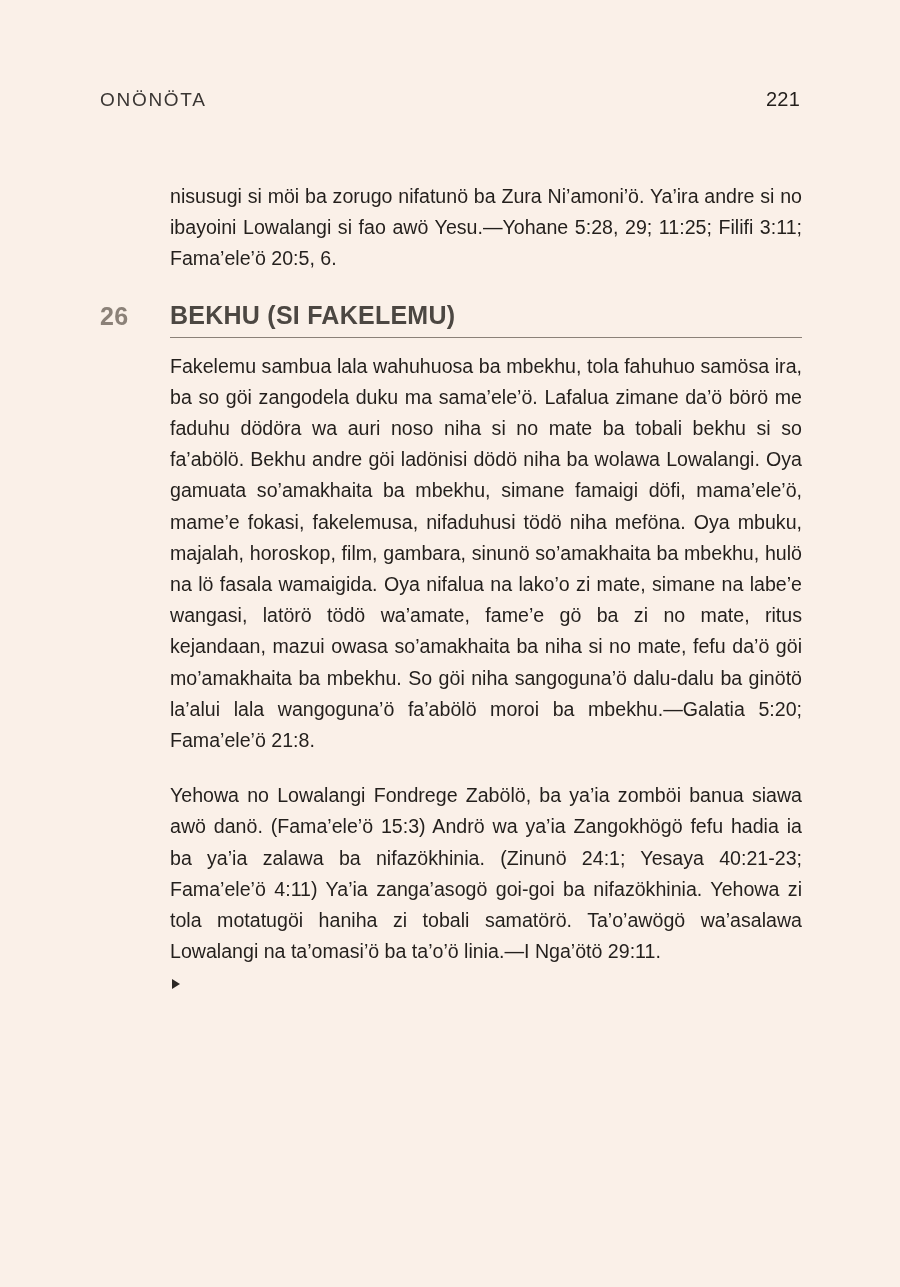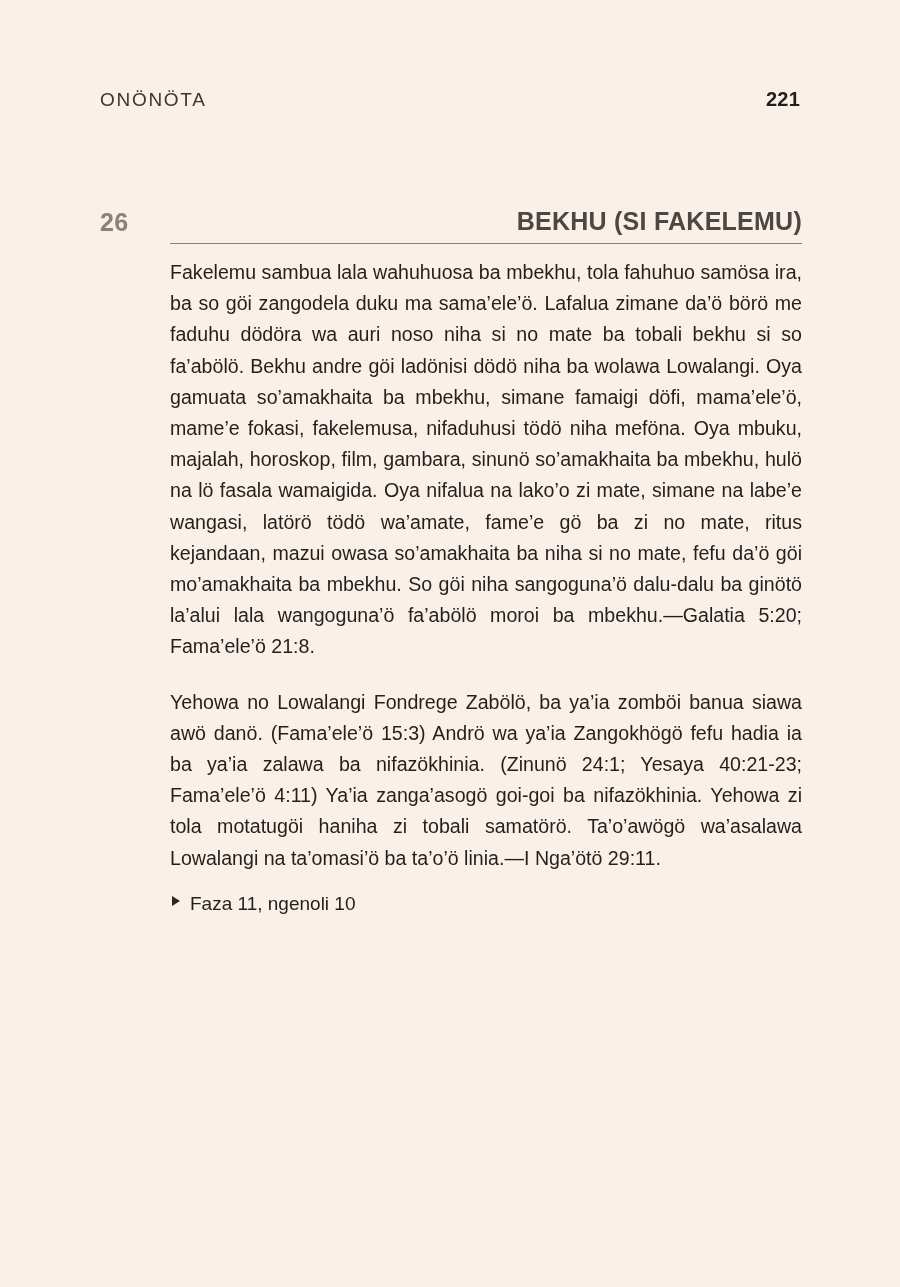--- a/index.html
+++ b/index.html
@@ -33,21 +33,21 @@
     justify-content: space-between;
   }
   .running-head-title {
     font-size: 19px;
     letter-spacing: 0.09em;
     color: #3a3633;
     font-weight: 400;
   }
   .running-head-page {
     font-size: 20px;
-    font-weight: 700;
+    font-weight: 400;
     color: #231f1c;
     letter-spacing: 0.01em;
   }
 
   
   .content {
     position: absolute;
     top: 148px;
     left: 100px;
     width: 702px;
@@ -110,56 +110,55 @@
     flex: 1 1 auto;
     border-bottom: 1.6px solid #8b8178;
     padding-bottom: 6px;
   }
   .section-title {
     font-size: 25px;
     font-weight: 700;
     color: #4c4742;
     line-height: 32px;
     letter-spacing: 0.01em;
-    text-align: right;
   }
   .section-body {
     margin-top: 13px;
   }
 </style>
 </head>
 <body>
 
 <div class="page">
 
   <div class="running-head">
     <div class="running-head-title">ONÖNÖTA</div>
     <div class="running-head-page">221</div>
   </div>
 
   <div class="content">
 
+    <p class="body-para">nisusugi si möi ba zorugo nifatunö ba Zura Ni’amoni’ö. Ya’ira andre si no ibayoini Lowalangi si fao awö Yesu.—Yohane 5:28, 29; 11:25; Filifi 3:11; Fama’ele’ö 20:5, 6.</p>
 
 
     <div class="section">
       <div class="section-head">
         <div class="section-num">26</div>
         <div class="section-title-wrap">
           <div class="section-title">BEKHU (SI FAKELEMU)</div>
         </div>
       </div>
       <div class="section-body">
         <p class="body-para">Fakelemu sambua lala wahuhuosa ba mbekhu, tola fahuhuo samösa ira, ba so göi zangodela duku ma sama’ele’ö. Lafalua zimane da’ö börö me faduhu dödöra wa auri noso niha si no mate ba tobali bekhu si so fa’abölö. Bekhu andre göi ladönisi dödö niha ba wolawa Lowalangi. Oya gamuata so’amakhaita ba mbekhu, simane famaigi döfi, mama’ele’ö, mame’e fokasi, fakelemusa, nifaduhusi tödö niha meföna. Oya mbuku, majalah, horoskop, film, gambara, sinunö so’amakhaita ba mbekhu, hulö na lö fasala wamaigida. Oya nifalua na lako’o zi mate, simane na labe’e wangasi, latörö tödö wa’amate, fame’e gö ba zi no mate, ritus kejandaan, mazui owasa so’amakhaita ba niha si no mate, fefu da’ö göi mo’amakhaita ba mbekhu. So göi niha sangoguna’ö dalu-dalu ba ginötö la’alui lala wangoguna’ö fa’abölö moroi ba mbekhu.—Galatia 5:20; Fama’ele’ö 21:8.</p>
       </div>
     </div>
 
     <div class="section">
       <div class="section-body">
         <p class="body-para">Yehowa no Lowalangi Fondrege Zabölö, ba ya’ia zomböi banua siawa awö danö. (Fama’ele’ö 15:3) Andrö wa ya’ia Zangokhögö fefu hadia ia ba ya’ia zalawa ba nifazökhinia. (Zinunö 24:1; Yesaya 40:21-23; Fama’ele’ö 4:11) Ya’ia zanga’asogö goi-goi ba nifazökhinia. Yehowa zi tola motatugöi haniha zi tobali samatörö. Ta’o’awögö wa’asalawa Lowalangi na ta’omasi’ö ba ta’o’ö linia.—I Nga’ötö 29:11.</p>
         <div class="bullet-line">
           <span class="bullet-mark"></span>
-          <span class="bullet-text">Faza 11, ngenoli 10</span>
         </div>
       </div>
     </div>
 
   </div>
 </div>
 
 </body></html>

